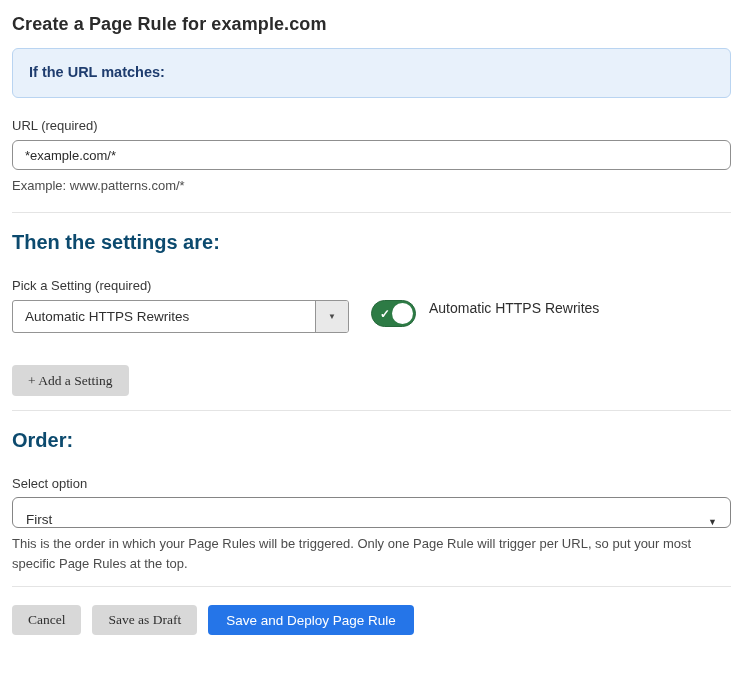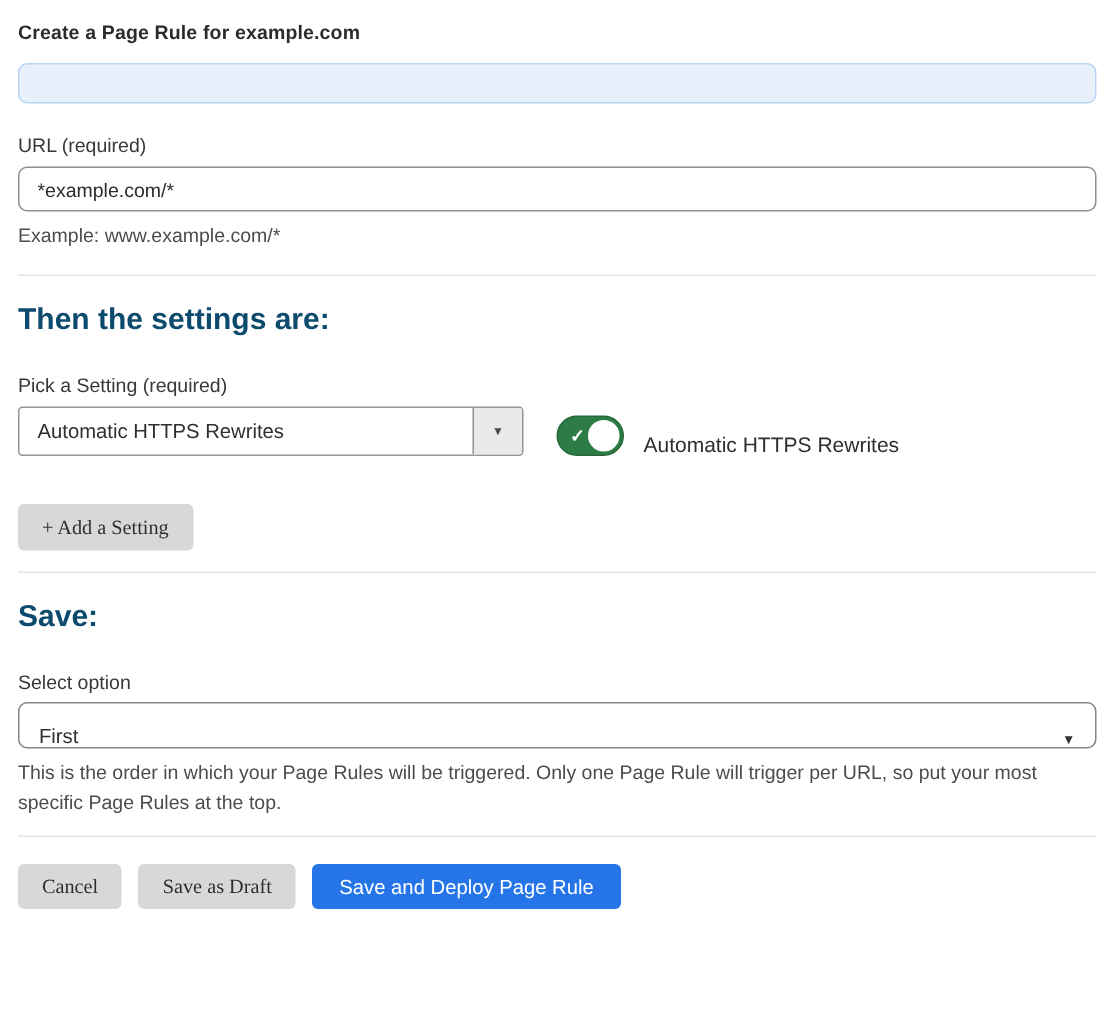--- a/index.html
+++ b/index.html
@@ -7,21 +7,21 @@
   body {
     width: 743px;
     height: 686px;
     overflow: hidden;
     font-family: "Liberation Sans", sans-serif;
     color: #2d2d2d;
     padding: 0 12px;
   }
   .page-title {
     margin-top: 14px;
-    font-size: 13px;
+    font-size: 18px;
     font-weight: 700;
     color: #2b2b2b;
     letter-spacing: 0.1px;
   }
   
   .info-box {
     margin-top: 13px;
     background: var(--info-bg, #e8f1fb);
     border: 1px solid var(--info-border, #b9d4f1);
     border-radius: 6px;
@@ -74,21 +74,21 @@
     margin-top: 18px;
     font-size: 20px;
     font-weight: 700;
     color: #0c4a6e;
   }
   .field-label.tight { margin-top: 24px; }
   
   .picker-row {
     margin-top: 7px;
     display: flex;
-    align-items: flex-end;
+    align-items: flex-start;
   }
   .picker-select {
     width: 337px;
     height: 33px;
     border: 1px solid #949494;
     border-radius: 3px;
     display: flex;
     align-items: center;
     background: #ffffff;
     cursor: pointer;
@@ -203,25 +203,26 @@
   }
 </style>
 </head>
 <body>
 
 
 
 <h1 class="page-title">Create a Page Rule for example.com</h1>
 
 <div class="info-box">
+  <div class="info-heading">If the URL matches:</div>
 </div>
 
 <label class="field-label">URL (required)</label>
 <input class="text-input" type="text" value="*example.com/*" style="">
-<div class="helper">Example: www.example.com/*</div>
+<div class="helper">Example: www.patterns.com/*</div>
 
 <hr class="divider">
 
 <h2 class="section-heading">Then the settings are:</h2>
 
 <label class="field-label tight">Pick a Setting (required)</label>
 
 <div class="picker-row">
   <div class="picker-select">
     <span class="picker-value">Automatic HTTPS Rewrites</span>
@@ -233,21 +234,21 @@
     <span class="toggle-check">✓</span>
     <span class="toggle-knob"></span>
   </div>
   <span class="toggle-label">Automatic HTTPS Rewrites</span>
 </div>
 
 <button class="gray-btn add-btn">+ Add a Setting</button>
 
 <hr class="divider before-order">
 
-<h2 class="section-heading">Save:</h2>
+<h2 class="section-heading">Order:</h2>
 
 <label class="field-label tight">Select option</label>
 
 <div class="order-select">
   <span>First</span>
   <span class="caret">▼</span>
 </div>
 
 <p class="helper wide">This is the order in which your Page Rules will be triggered. Only one Page Rule will trigger per URL, so put your most specific Page Rules at the top.</p>
 

